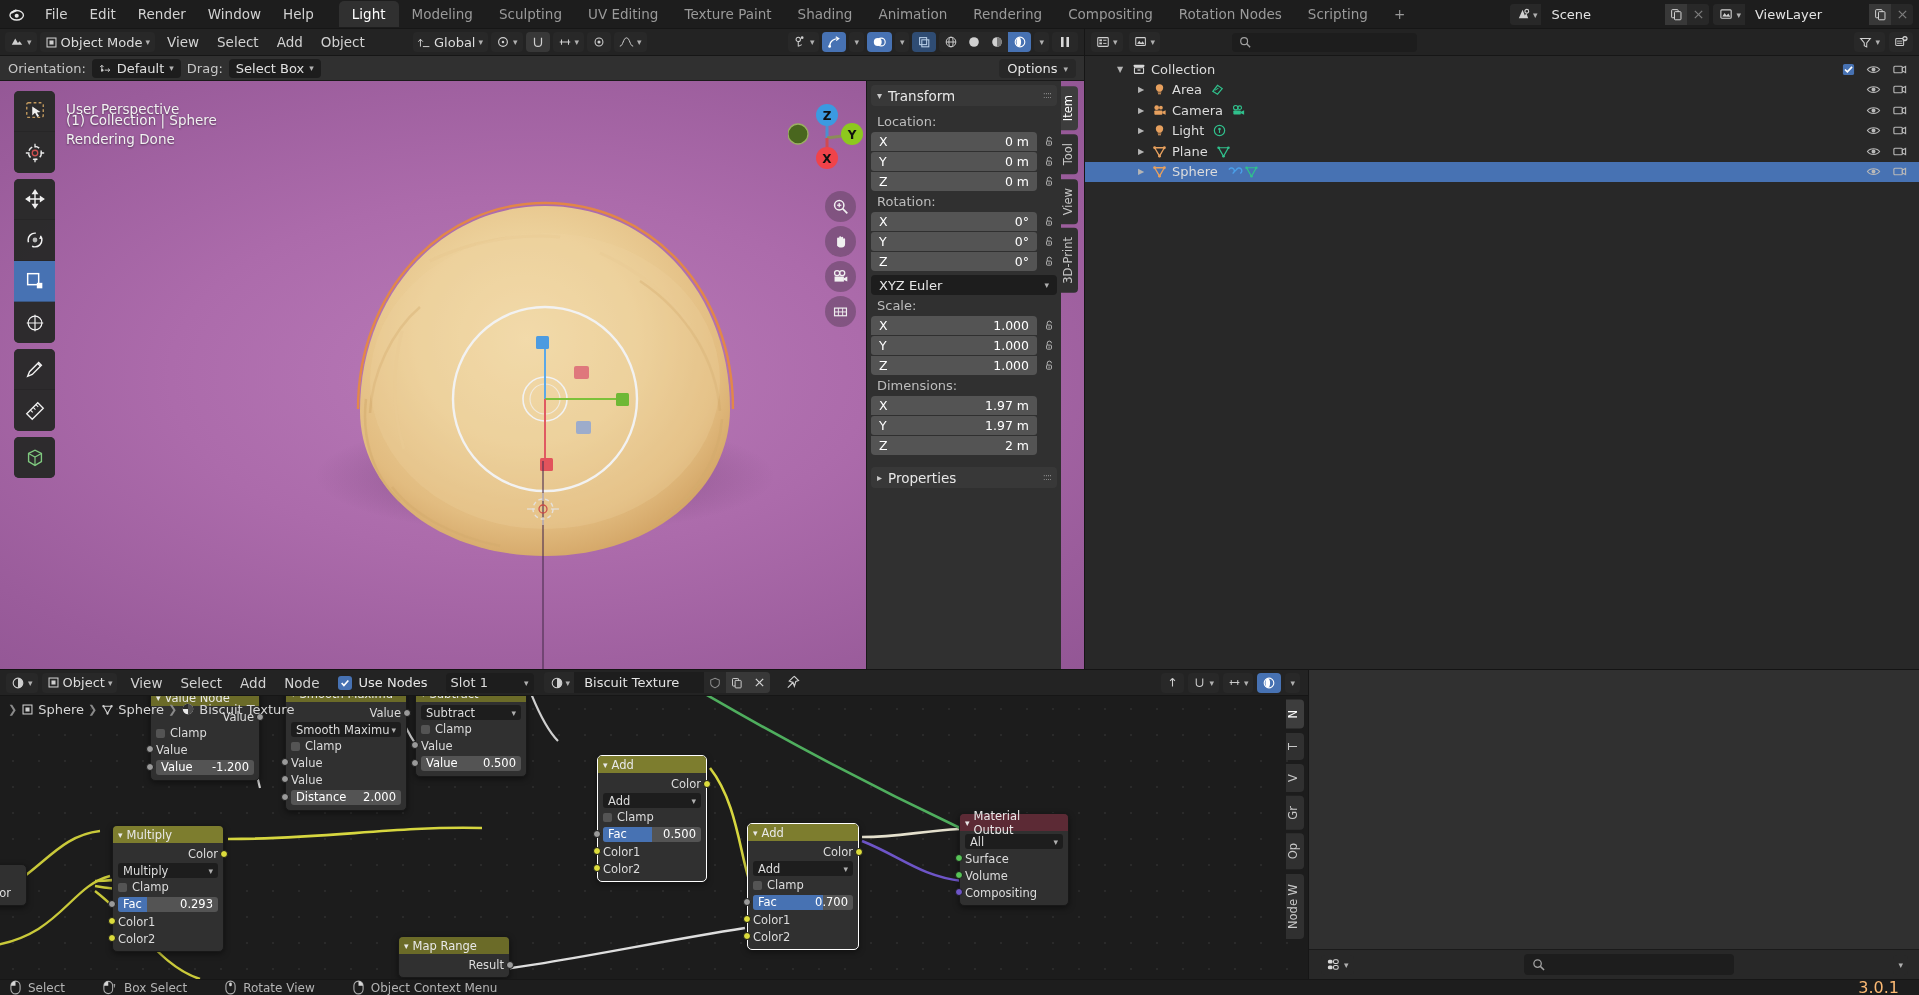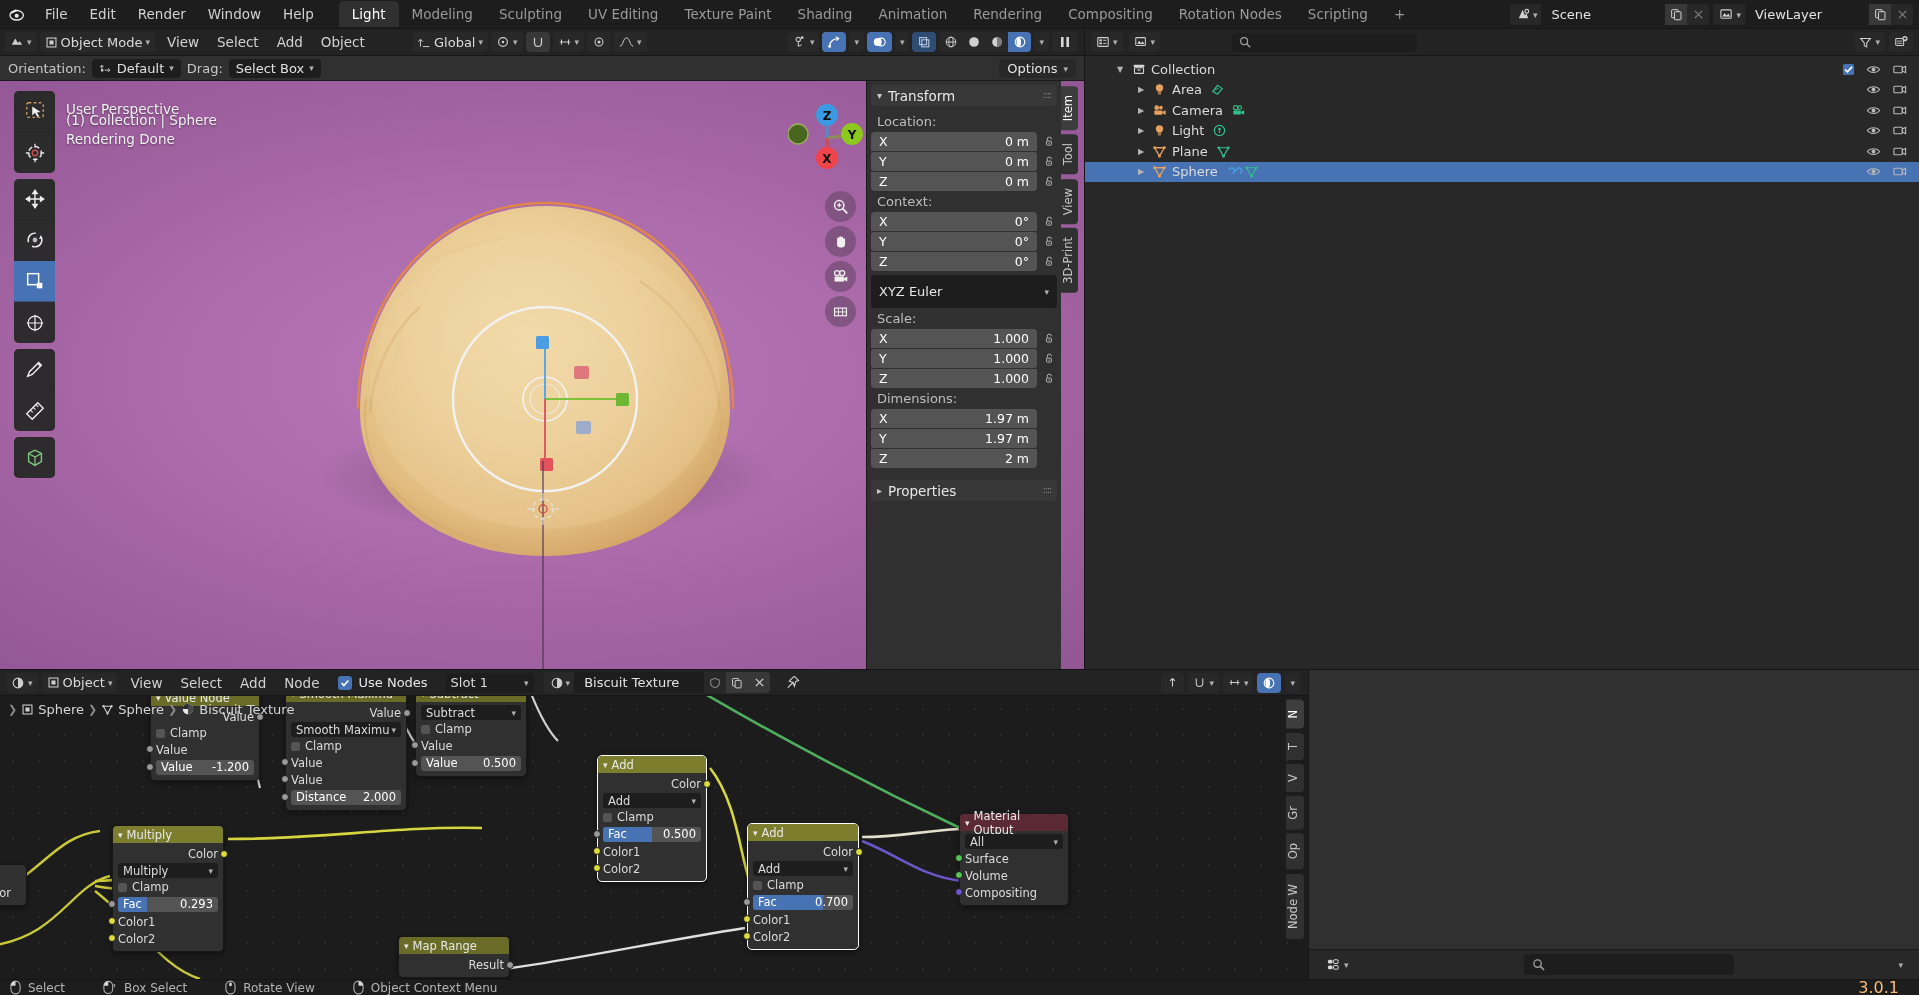--- a/index.html
+++ b/index.html
@@ -134,21 +134,21 @@
   .field {
     flex: 1; display: flex; align-items: center; justify-content: space-between;
     height: 19px; background: #545454; border-radius: 3px; padding: 0 8px;
     font-size: 12.5px; color: #ffffff;
   }
   .field-grp .field-row:first-child .field { border-radius: 4px 4px 0 0; }
   .field-grp .field-row:last-child .field { border-radius: 0 0 4px 4px; }
   .lock { width: 16px; display: flex; justify-content: center; }
   .combo {
     display: flex; align-items: center; justify-content: space-between;
-    height: 33px; background: #1d1d1d; border-radius: 4px; padding: 0 8px;
+    height: 20px; background: #1d1d1d; border-radius: 4px; padding: 0 8px;
     font-size: 13px; color: #e6e6e6; margin-top: 4px;
   }
   
   .vtabs { position: absolute; left: 1061px; top: 86px; display: flex; flex-direction: column; gap: 4px; }
   .vtab {
     width: 17px; padding: 9px 0; background: #303030; border-radius: 4px 0 0 4px;
     writing-mode: vertical-rl; text-orientation: mixed; transform: rotate(180deg);
     font-size: 11.5px; color: #c6c6c6; text-align: center;
   }
   .vtab.active { background: #3d3d3d; color: #fff; }
@@ -731,21 +731,21 @@
           <div class="lock">
             <svg width="13" height="13" viewBox="0 0 16 16">
               <path d="M5.2 7.5 L5.2 5.2 a2.6 2.6 0 0 1 5.2 0" fill="none" stroke="#b6b6b6" stroke-width="1.2"></path>
               <rect x="4.4" y="7.5" width="6" height="5" rx="1" fill="none" stroke="#b6b6b6" stroke-width="1.2"></rect>
               <rect x="6.8" y="9.3" width="1.3" height="1.6" fill="#b6b6b6"></rect>
             </svg>
           </div>
         </div>
       </div>
 
-    <div class="sub-label">Context:</div>
+    <div class="sub-label">Rotation:</div>
     <div class="field-grp" id="rot-grp">
         <div class="field-row">
           <div class="field">
             <span>X</span>
             <span>0°</span>
           </div>
           <div class="lock">
             <svg width="13" height="13" viewBox="0 0 16 16">
               <path d="M5.2 7.5 L5.2 5.2 a2.6 2.6 0 0 1 5.2 0" fill="none" stroke="#b6b6b6" stroke-width="1.2"></path>
               <rect x="4.4" y="7.5" width="6" height="5" rx="1" fill="none" stroke="#b6b6b6" stroke-width="1.2"></rect>

